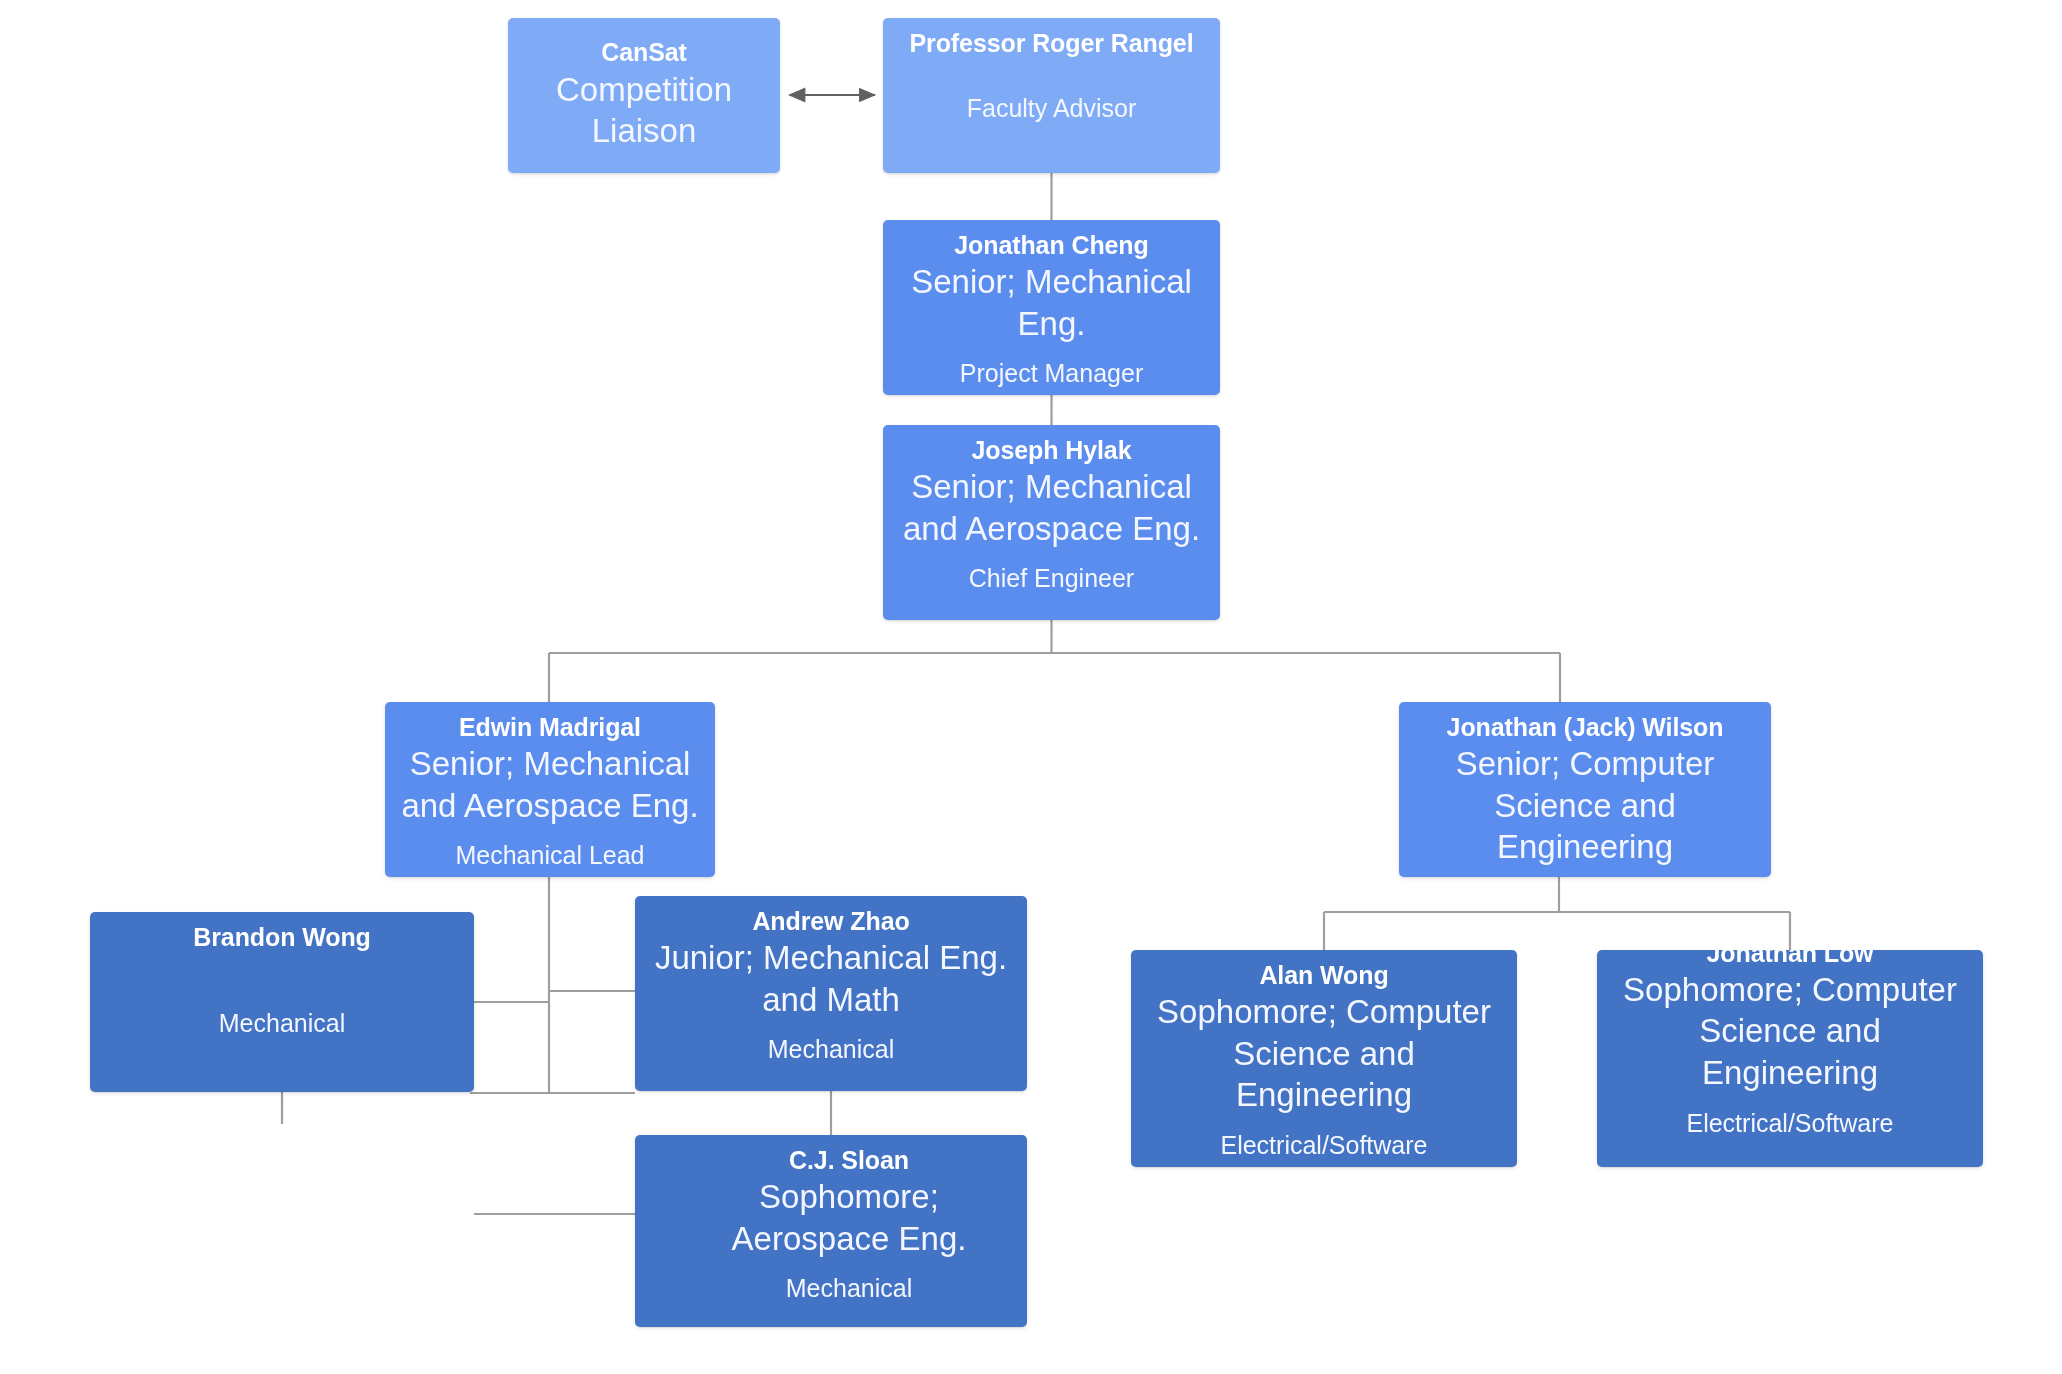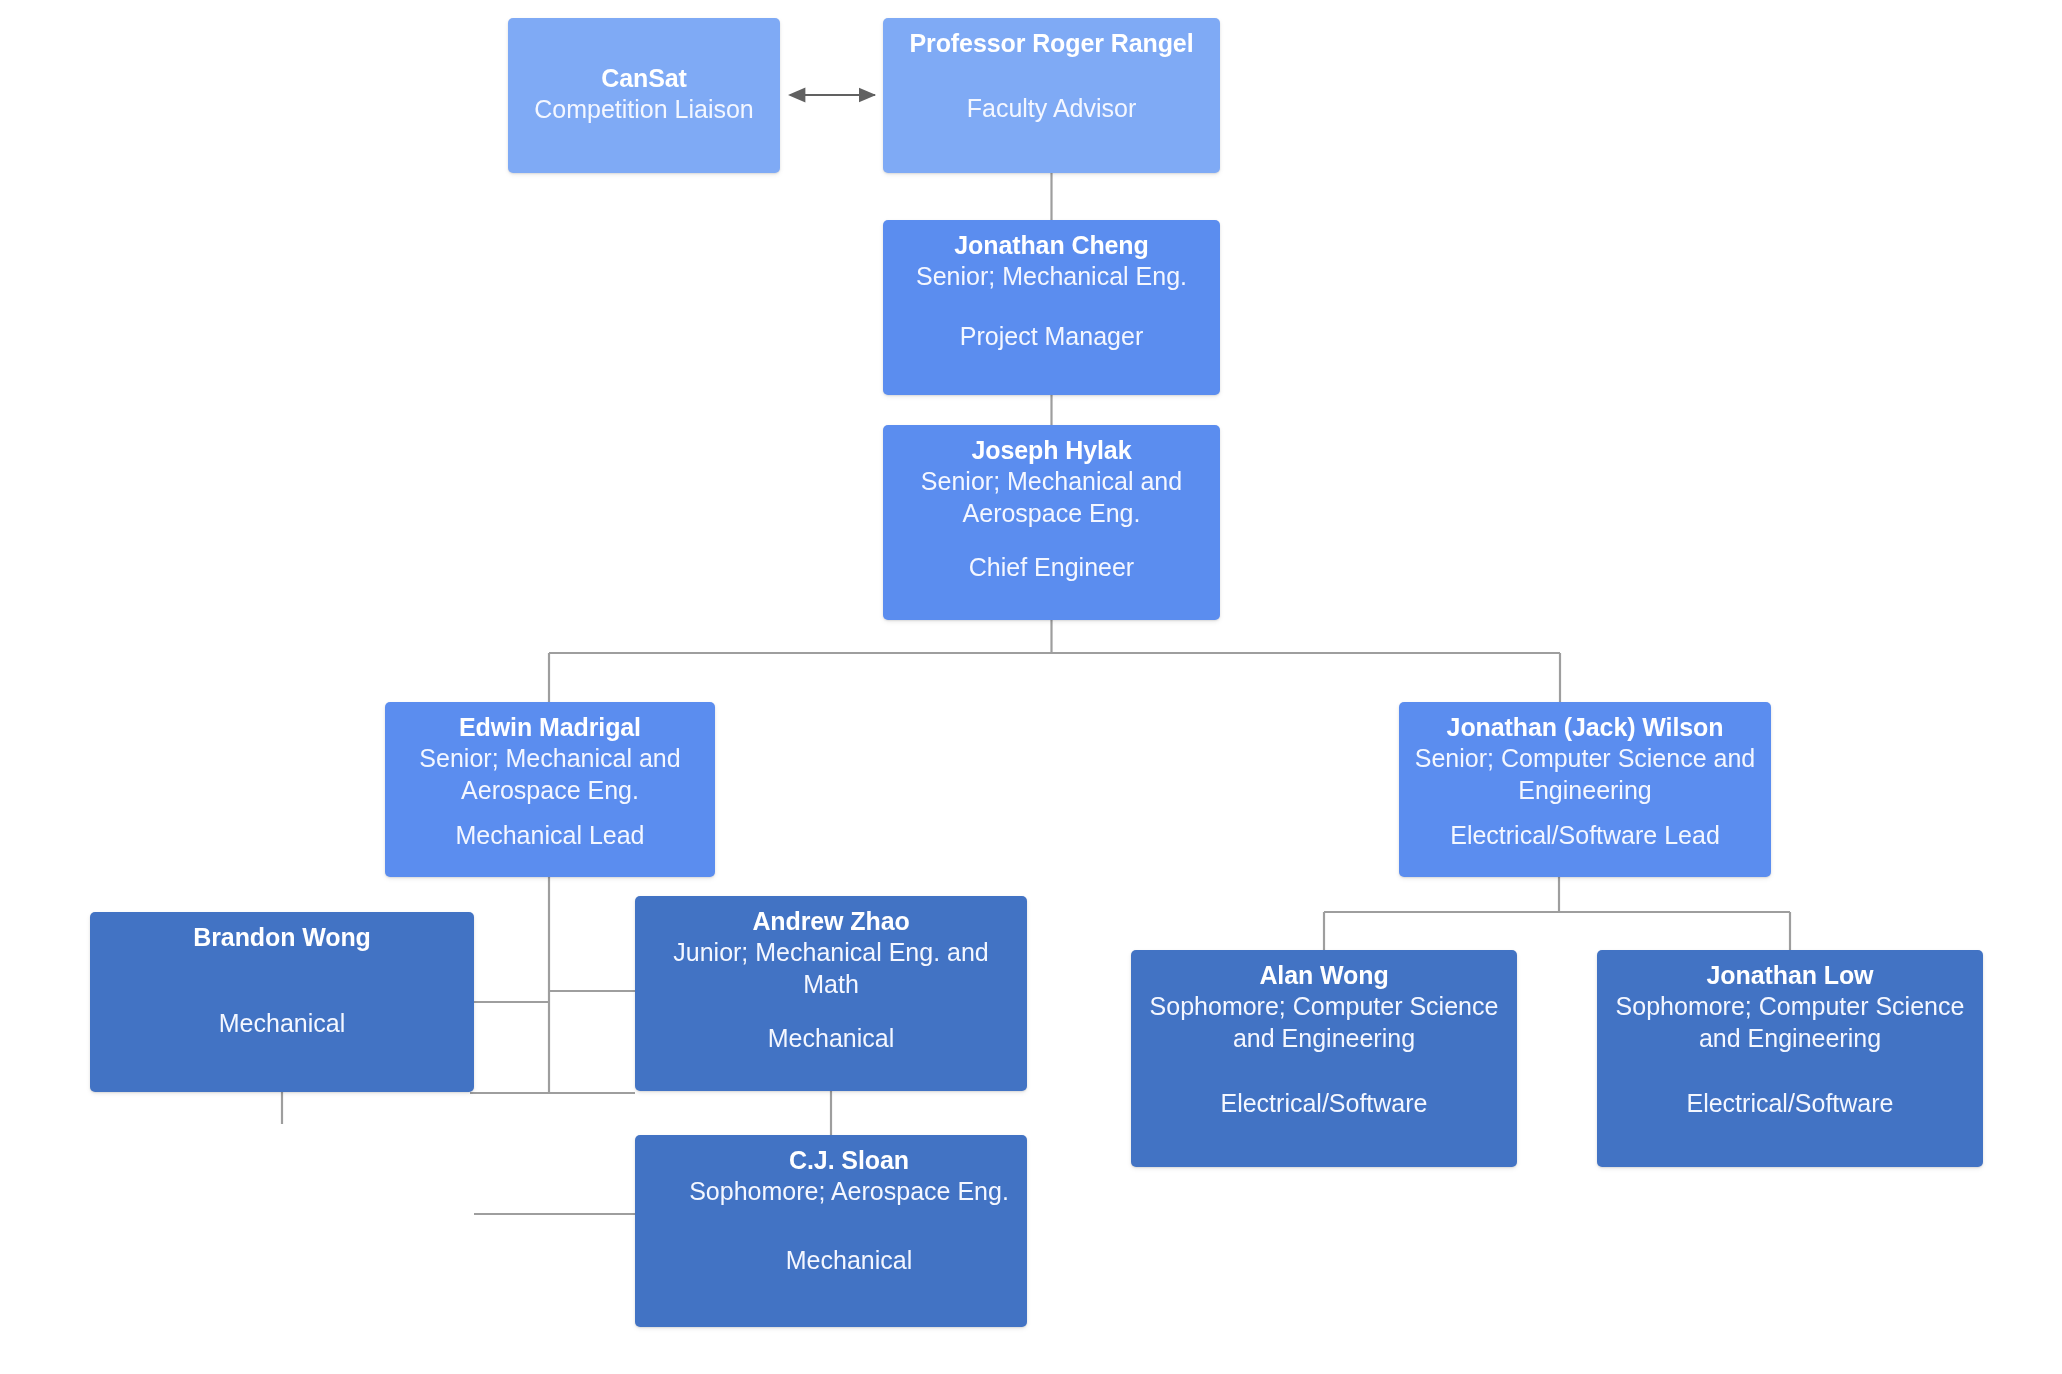--- a/index.html
+++ b/index.html
@@ -48,21 +48,21 @@
   .node-name {
     font-weight: bold;
     font-size: 25px;
     line-height: 1.25;
     letter-spacing: -0.1px;
     margin: 0;
     color: #ffffff;
     width: 100%;
   }
   .node-detail {
-    font-size: 25px;
+    font-size: 33px;
     font-weight: normal;
     line-height: 1.26;
     margin: 0;
     color: #f4f7ff;
     width: 100%;
   }
   .node-role {
     font-size: 25px;
     font-weight: normal;
     line-height: 1.26;

